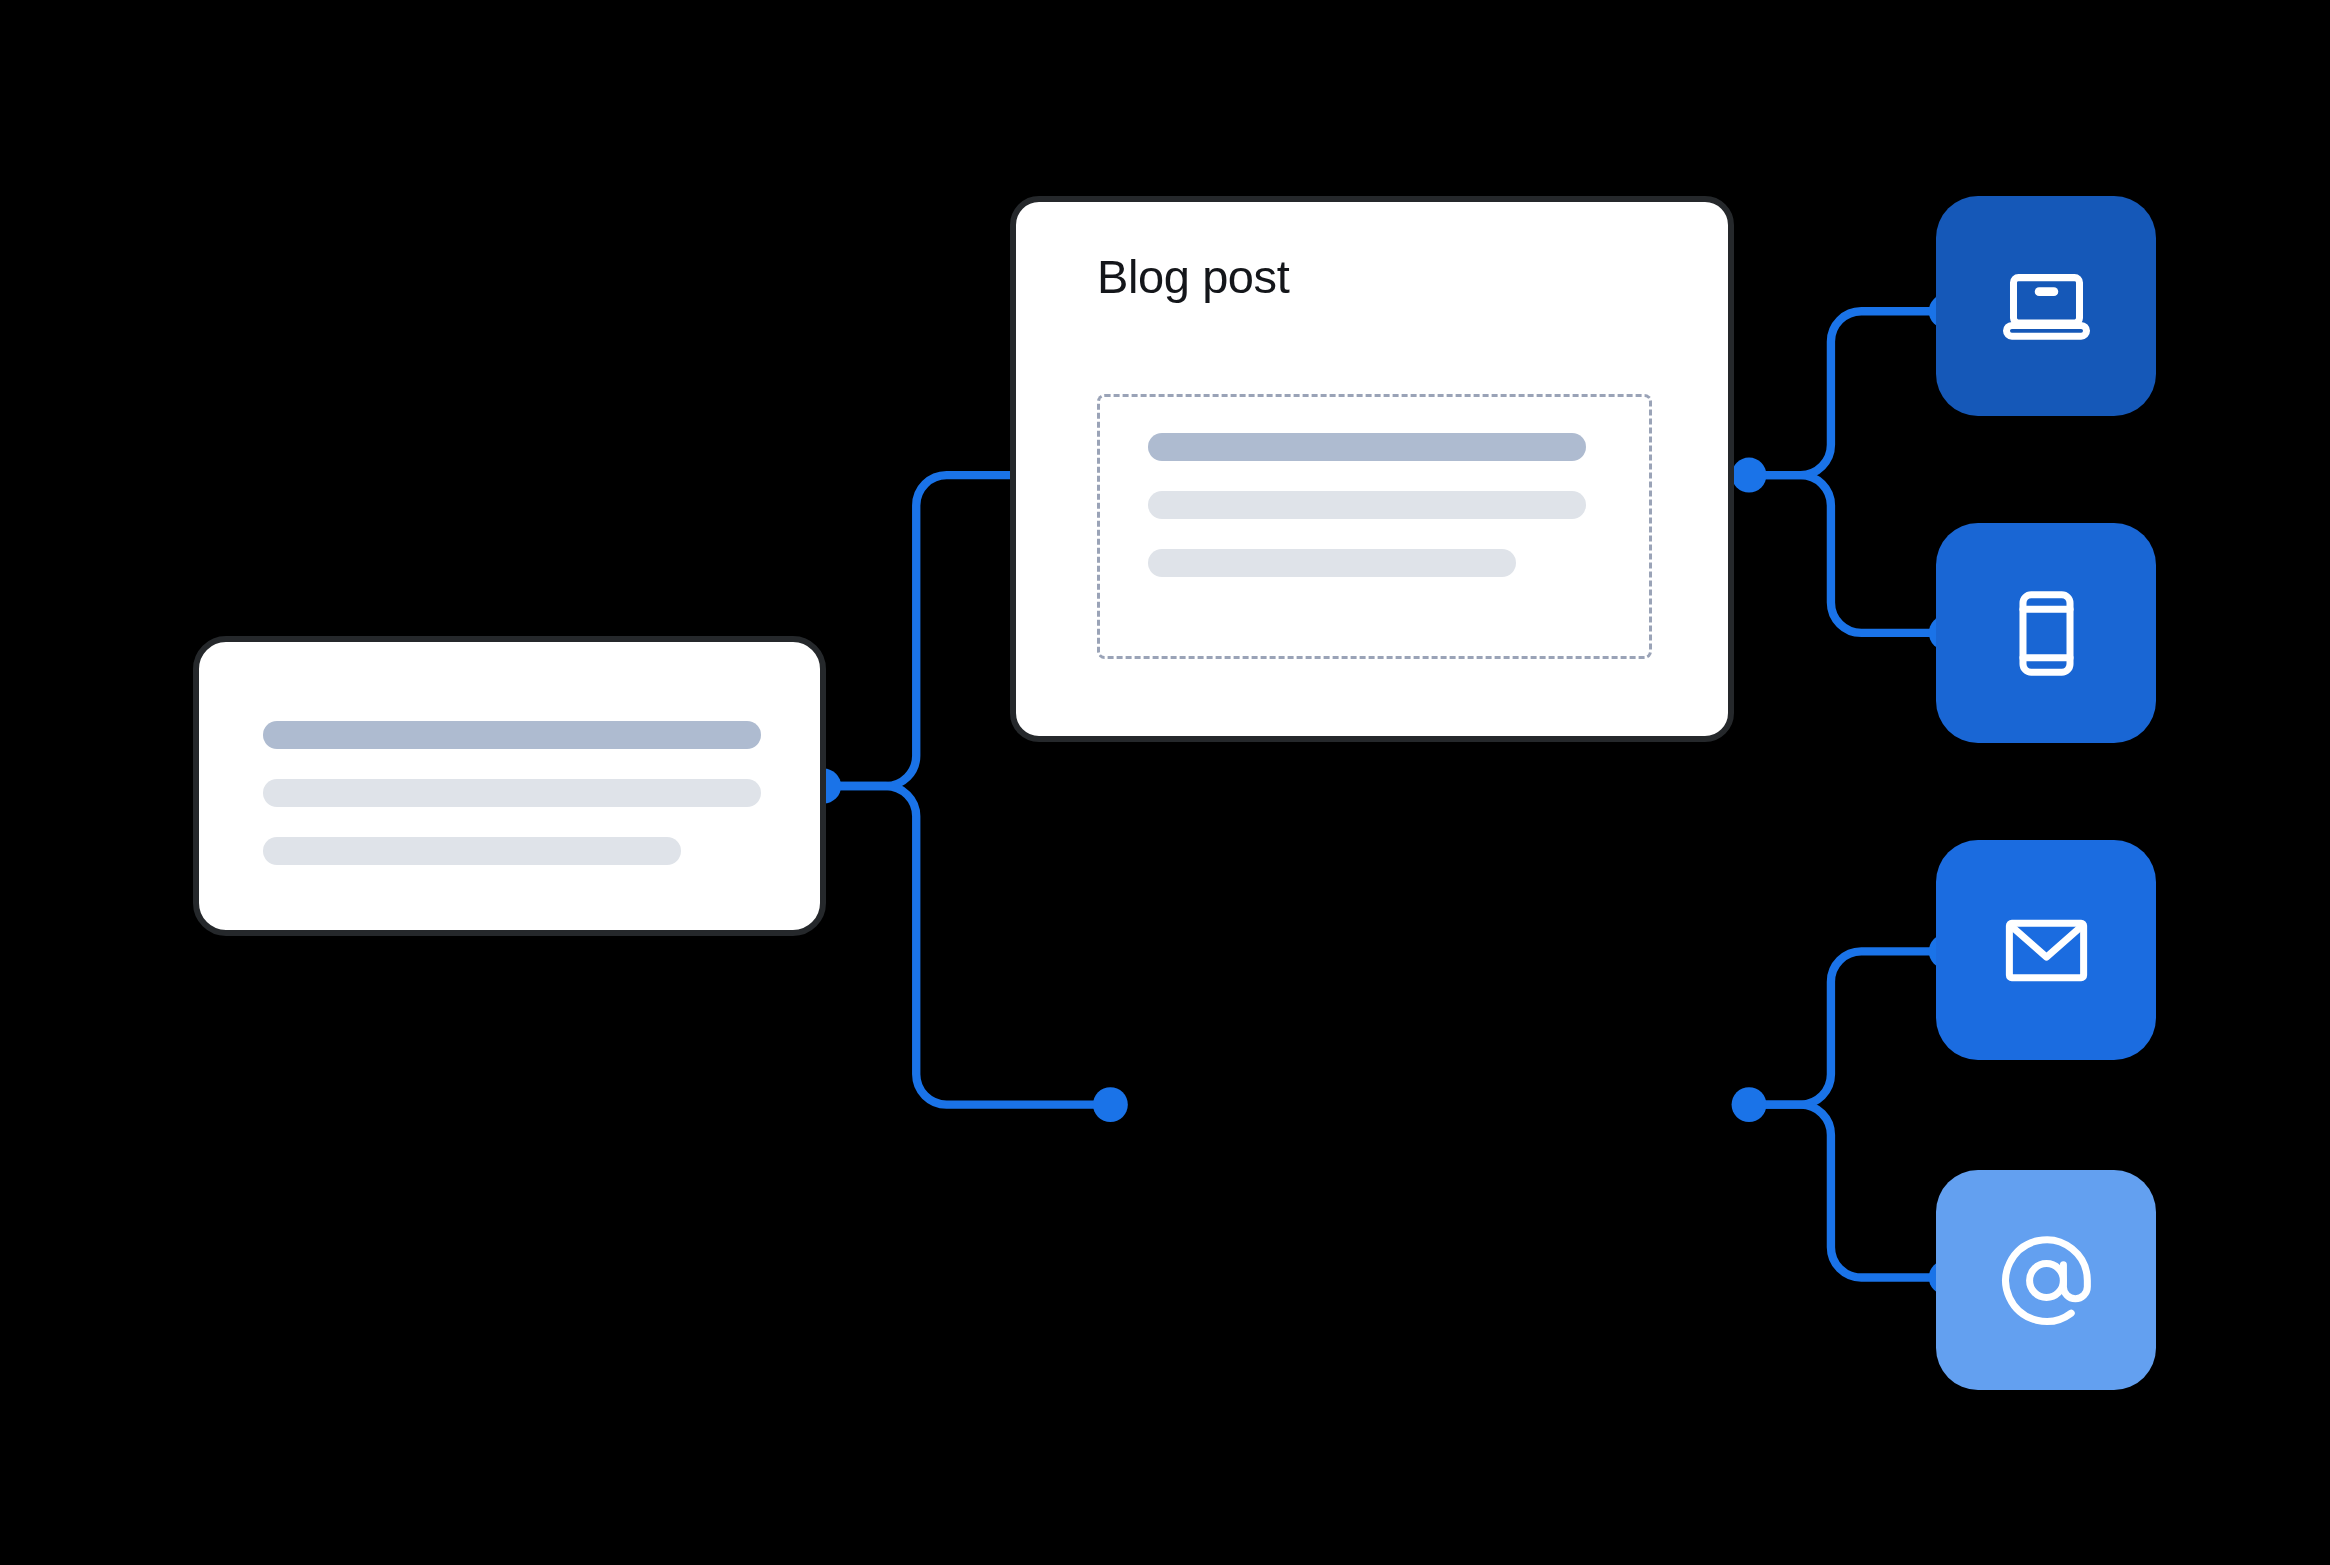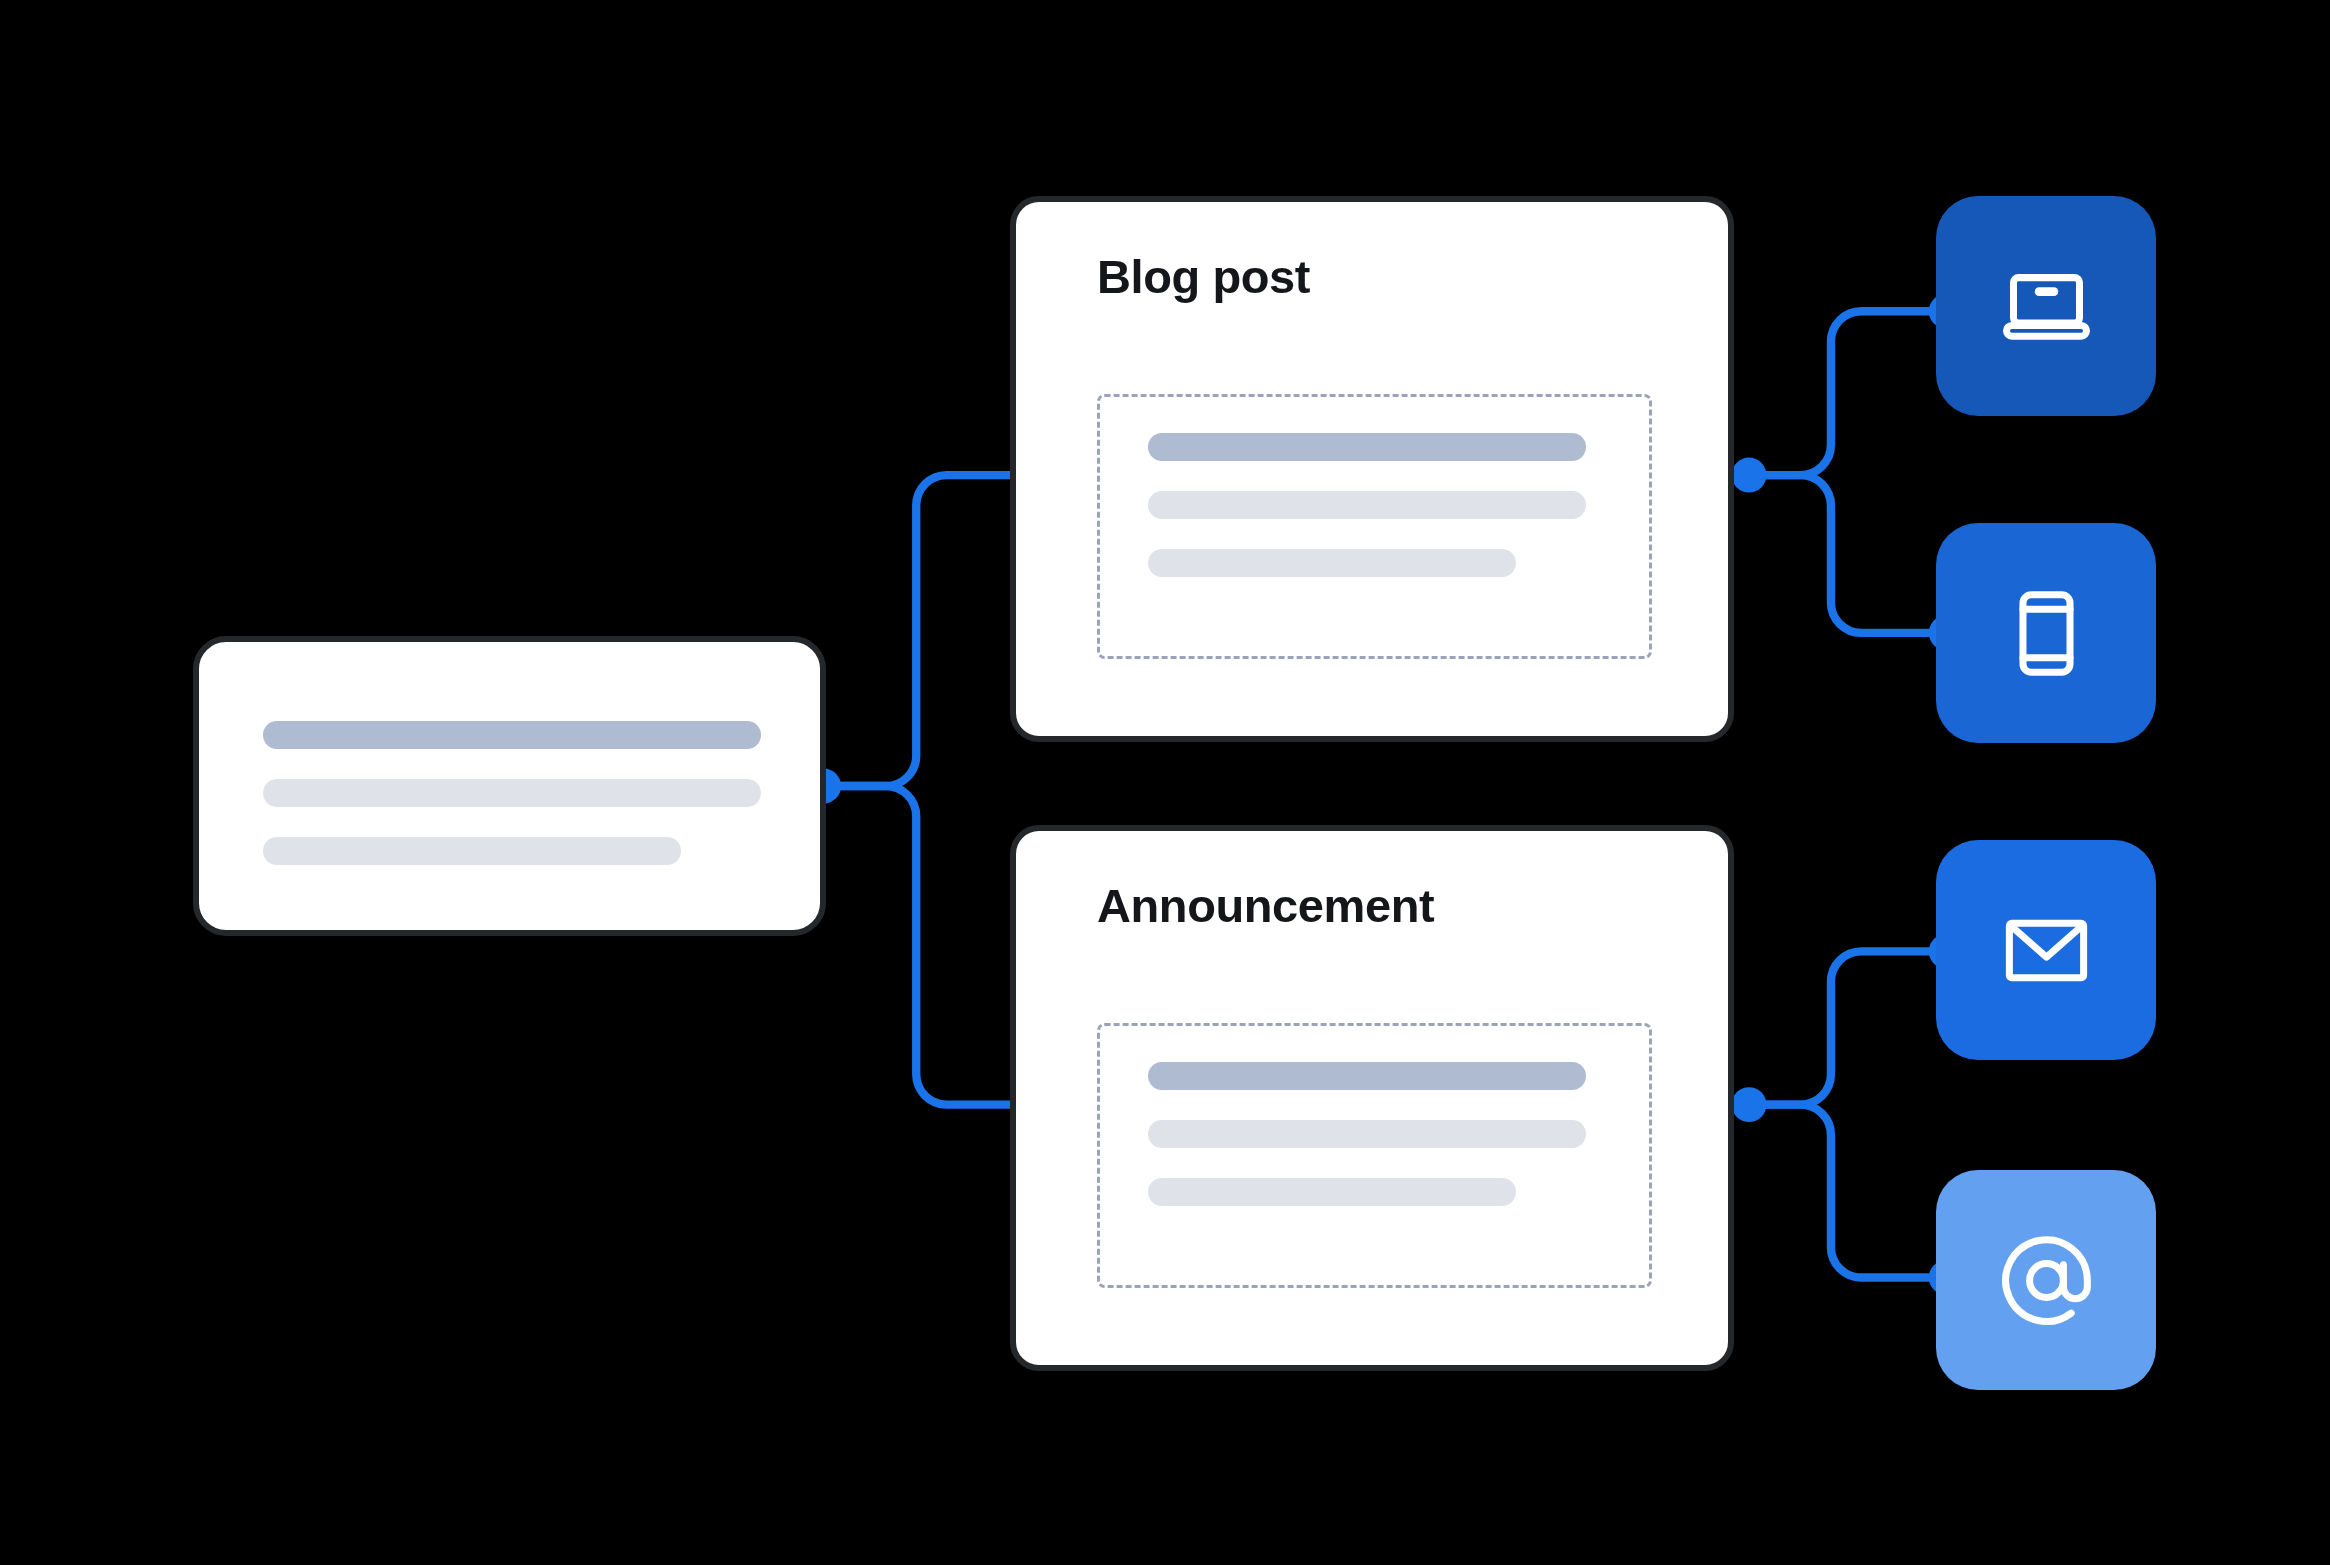--- a/index.html
+++ b/index.html
@@ -66,21 +66,21 @@
     height: 546px;
   }
   #blog-card         { left: 1010px; top: 196px; }
   #announcement-card { left: 1010px; top: 825px; }
 
   .card-title {
     position: absolute;
     left: 81px;
     top: 47px;
     font-size: 47px;
-    font-weight: 700;
+    font-weight: 400;
     color: #14161a;
     letter-spacing: -0.4px;
     white-space: nowrap;
   }
 
   .dropzone {
     position: absolute;
     left: 81px;
     top: 192px;
     width: 555px;
@@ -157,30 +157,20 @@
     <div class="card-title">Blog post</div>
     <div class="dropzone">
       <div class="bars">
         <div class="bar dark w100"></div>
         <div class="bar light w100"></div>
         <div class="bar light w84"></div>
       </div>
     </div>
   </div>
 
-  <div class="card content-card" id="announcement-card">
-    <div class="card-title">Announcement</div>
-    <div class="dropzone">
-      <div class="bars">
-        <div class="bar dark w100"></div>
-        <div class="bar light w100"></div>
-        <div class="bar light w84"></div>
-      </div>
-    </div>
-  </div>
 
   <div class="tile" id="tile-desktop" style="background: rgb(21, 88, 184);">
     <svg width="99" height="99" viewBox="0 0 24 24" fill="none" stroke="#ffffff" stroke-width="1.7" stroke-linecap="round" stroke-linejoin="round">
       <rect x="4" y="5" width="16" height="11" rx="1.2"></rect>
       <line x1="10.2" y1="8.4" x2="13.8" y2="8.4" stroke-width="2.1"></line>
       <rect x="2.3" y="16.6" width="19.4" height="2.6" rx="1.3"></rect>
     </svg>
   </div>
 
   <div class="tile" id="tile-mobile" style="background: rgb(25, 102, 212);">

